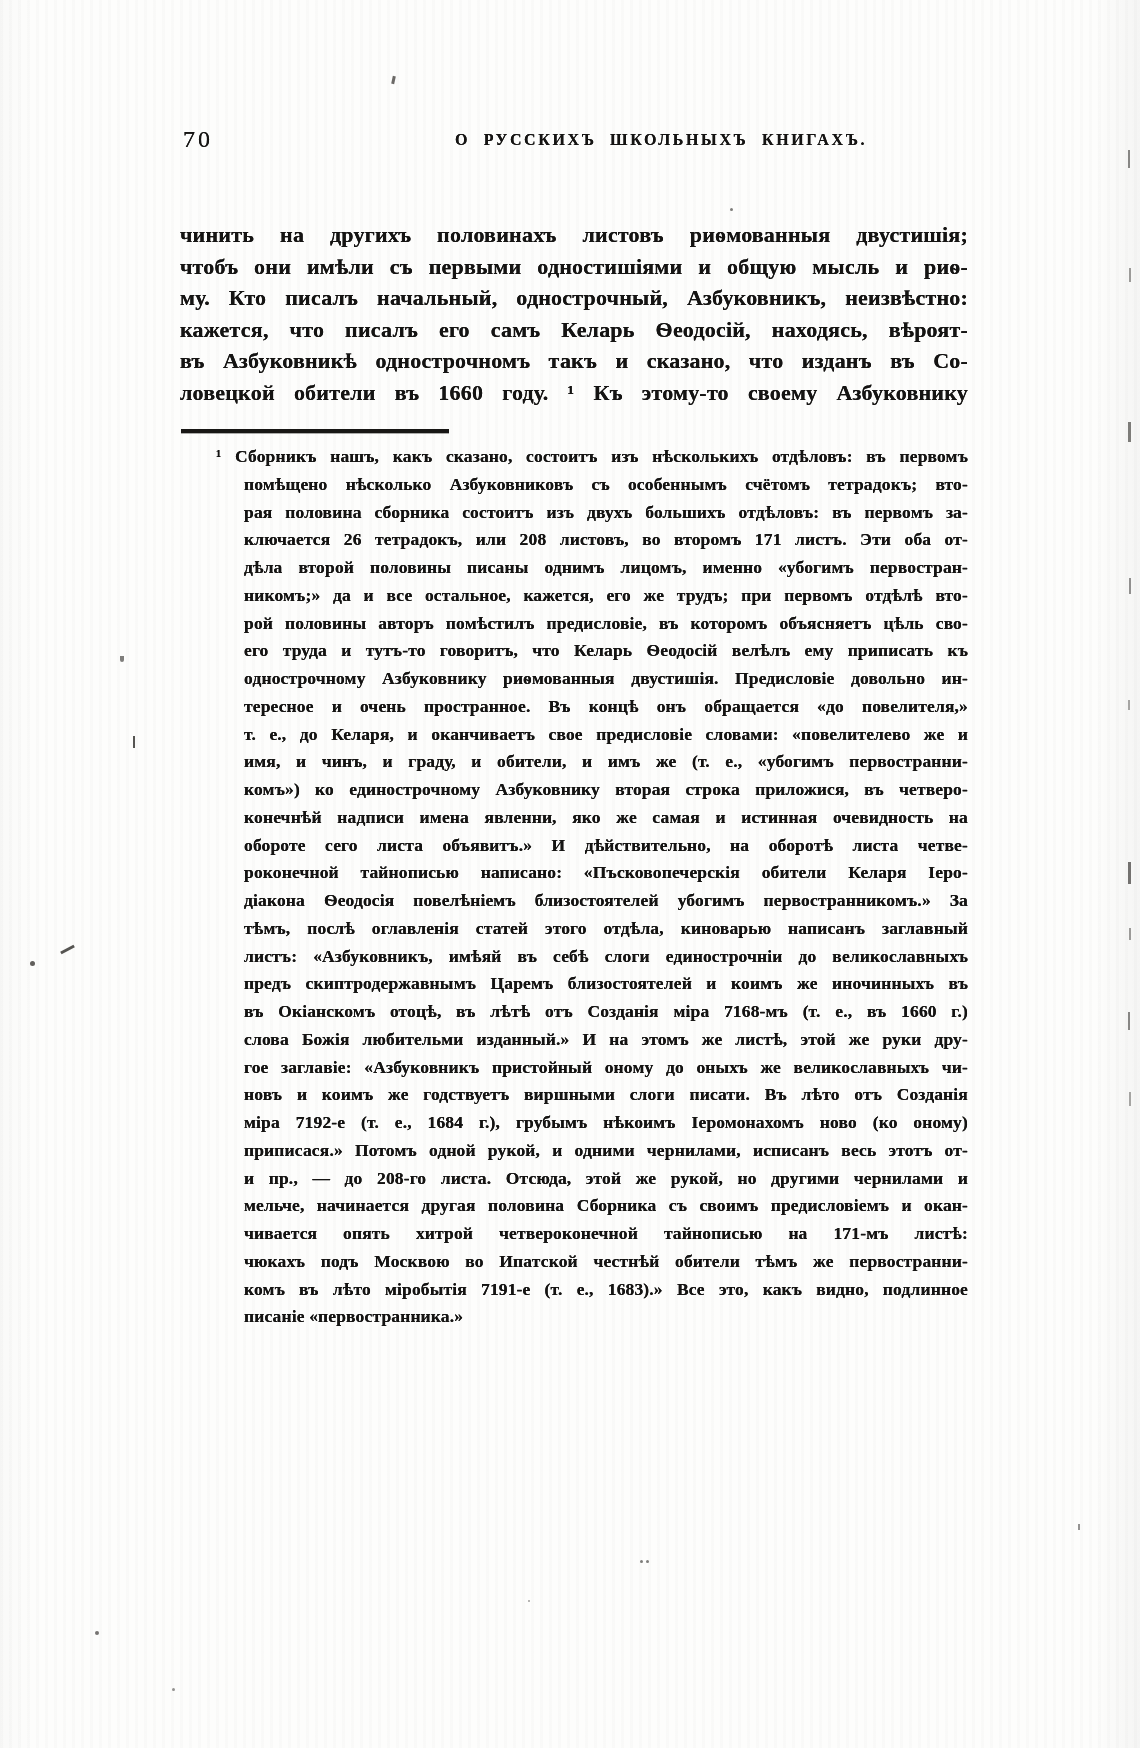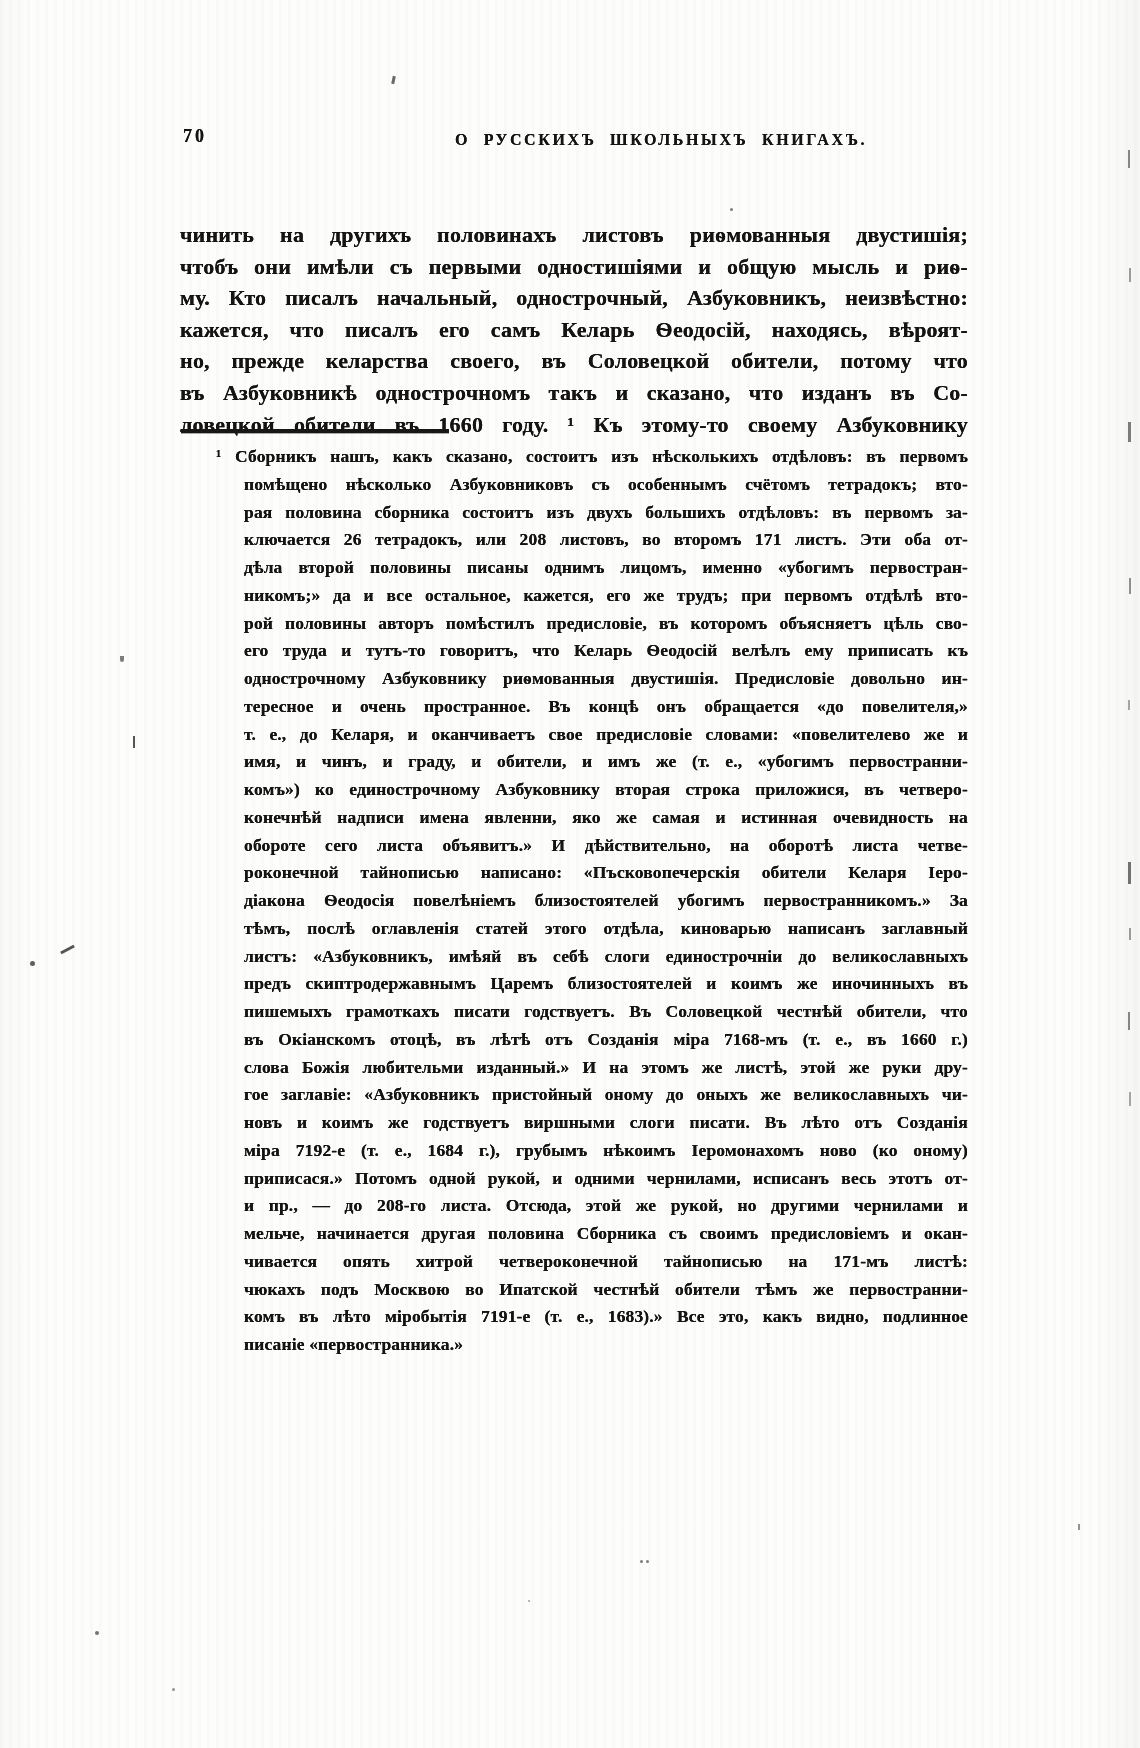--- a/index.html
+++ b/index.html
@@ -13,21 +13,21 @@
   }
   .page{
     position:absolute;inset:0;
     background:
       linear-gradient(90deg, rgba(0,0,0,0.015) 0%, rgba(0,0,0,0) 3%, rgba(0,0,0,0) 96%, rgba(0,0,0,0.03) 100%),
       repeating-linear-gradient(90deg, rgba(60,60,55,0.018) 0 3px, rgba(0,0,0,0) 3px 9px),
       #fdfdfc;
   }
   .page-number{
     position:absolute;left:183px;top:126px;
-    font-size:18px;font-weight:700;letter-spacing:3px;
+    font-size:24px;font-weight:400;letter-spacing:3px;
     text-shadow:0 0 0.5px currentColor;
   }
   .running-header{
     position:absolute;left:455px;top:131px;
     font-size:16px;font-weight:700;
     letter-spacing:2.6px;word-spacing:7px;
     white-space:nowrap;
     text-shadow:0 0 0.4px currentColor;
   }
   .main-text{
@@ -68,21 +68,20 @@
 <div class="page">
 
   <div class="page-number">70</div>
   <div class="running-header">О РУССКИХЪ ШКОЛЬНЫХЪ КНИГАХЪ.</div>
 
   <div class="main-text">
     <div class="line">чинить на другихъ половинахъ листовъ риѳмованныя двустишія;</div>
     <div class="line">чтобъ они имѣли съ первыми одностишіями и общую мысль и риѳ-</div>
     <div class="line">му. Кто писалъ начальный, однострочный, Азбуковникъ, неизвѣстно:</div>
     <div class="line">кажется, что писалъ его самъ Келарь Ѳеодосій, находясь, вѣроят-</div>
-    <div class="line">но, прежде келарства своего, въ Соловецкой обители, потому что</div>
     <div class="line">въ Азбуковникѣ однострочномъ такъ и сказано, что изданъ въ Со-</div>
     <div class="line">ловецкой обители въ 1660 году. ¹ Къ этому-то своему Азбуковнику</div>
   </div>
 
   <div class="fn-separator"></div>
 
   <div class="footnote">
     <div class="line first">¹ Сборникъ нашъ, какъ сказано, состоитъ изъ нѣсколькихъ отдѣловъ: въ первомъ</div>
     <div class="line">помѣщено нѣсколько Азбуковниковъ съ особеннымъ счётомъ тетрадокъ; вто-</div>
     <div class="line">рая половина сборника состоитъ изъ двухъ большихъ отдѣловъ: въ первомъ за-</div>
@@ -96,21 +95,20 @@
     <div class="line">т. е., до Келаря, и оканчиваетъ свое предисловіе словами: «повелителево же и</div>
     <div class="line">имя, и чинъ, и граду, и обители, и имъ же (т. е., «убогимъ первостранни-</div>
     <div class="line">комъ») ко единострочному Азбуковнику вторая строка приложися, въ четверо-</div>
     <div class="line">конечнѣй надписи имена явленни, яко же самая и истинная очевидность на</div>
     <div class="line">обороте сего листа объявитъ.» И дѣйствительно, на оборотѣ листа четве-</div>
     <div class="line">роконечной тайнописью написано: «Пъсковопечерскія обители Келаря Іеро-</div>
     <div class="line">діакона Ѳеодосія повелѣніемъ близостоятелей убогимъ первостранникомъ.» За</div>
     <div class="line">тѣмъ, послѣ оглавленія статей этого отдѣла, киноварью написанъ заглавный</div>
     <div class="line">листъ: «Азбуковникъ, имѣяй въ себѣ слоги единострочніи до великославныхъ</div>
     <div class="line">предъ скиптродержавнымъ Царемъ близостоятелей и коимъ же иночинныхъ въ</div>
-    <div class="line">пишемыхъ грамоткахъ писати годствуетъ. Въ Соловецкой честнѣй обители, что</div>
     <div class="line">въ Окіанскомъ отоцѣ, въ лѣтѣ отъ Созданія міра 7168-мъ (т. е., въ 1660 г.)</div>
     <div class="line">слова Божія любительми изданный.» И на этомъ же листѣ, этой же руки дру-</div>
     <div class="line">гое заглавіе: «Азбуковникъ пристойный оному до оныхъ же великославныхъ чи-</div>
     <div class="line">новъ и коимъ же годствуетъ виршными слоги писати. Въ лѣто отъ Созданія</div>
     <div class="line">міра 7192-е (т. е., 1684 г.), грубымъ нѣкоимъ Іеромонахомъ ново (ко оному)</div>
     <div class="line">приписася.» Потомъ одной рукой, и одними чернилами, исписанъ весь этотъ от-</div>
     <div class="line">и пр., — до 208-го листа. Отсюда, этой же рукой, но другими чернилами и</div>
     <div class="line">мельче, начинается другая половина Сборника съ своимъ предисловіемъ и окан-</div>
     <div class="line">чивается опять хитрой четвероконечной тайнописью на 171-мъ листѣ:</div>
     <div class="line">чюкахъ подъ Москвою во Ипатской честнѣй обители тѣмъ же первостранни-</div>

